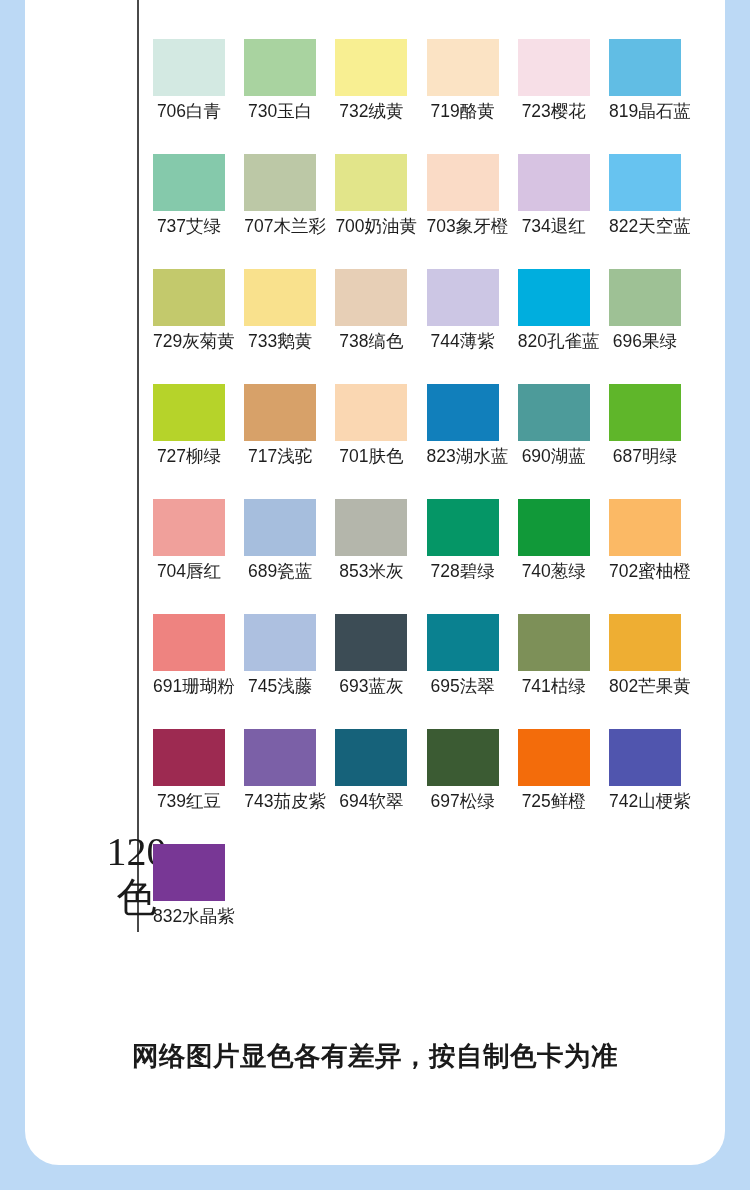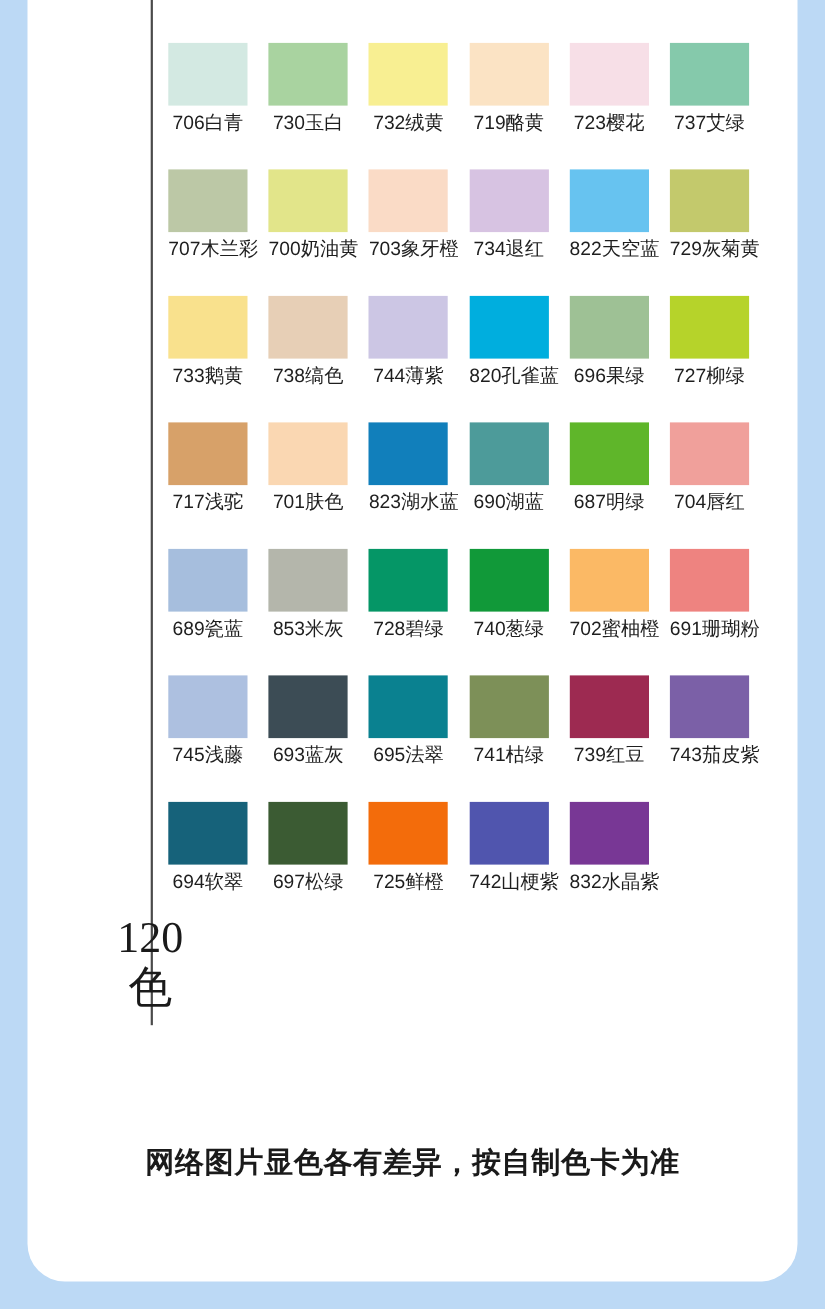--- a/index.html
+++ b/index.html
@@ -137,20 +137,24 @@
       </div>
       <div class="cell">
         <span class="swatch" style="background: rgb(251, 227, 196);"></span>
         <span class="swatch-label">719酪黄</span>
       </div>
       <div class="cell">
         <span class="swatch" style="background: rgb(247, 223, 231);"></span>
         <span class="swatch-label">723樱花</span>
       </div>
       <div class="cell">
+        <span class="swatch" style="background: rgb(97, 189, 228);"></span>
+        <span class="swatch-label">819晶石蓝</span>
+      </div>
+      <div class="cell">
         <span class="swatch" style="background: rgb(133, 201, 171);"></span>
         <span class="swatch-label">737艾绿</span>
       </div>
       <div class="cell">
         <span class="swatch" style="background: rgb(188, 200, 166);"></span>
         <span class="swatch-label">707木兰彩</span>
       </div>
       <div class="cell">
         <span class="swatch" style="background: rgb(226, 229, 138);"></span>
         <span class="swatch-label">700奶油黄</span>
@@ -253,20 +257,24 @@
       </div>
       <div class="cell">
         <span class="swatch" style="background: rgb(10, 129, 144);"></span>
         <span class="swatch-label">695法翠</span>
       </div>
       <div class="cell">
         <span class="swatch" style="background: rgb(125, 144, 88);"></span>
         <span class="swatch-label">741枯绿</span>
       </div>
       <div class="cell">
+        <span class="swatch" style="background: rgb(238, 174, 51);"></span>
+        <span class="swatch-label">802芒果黄</span>
+      </div>
+      <div class="cell">
         <span class="swatch" style="background: rgb(157, 42, 81);"></span>
         <span class="swatch-label">739红豆</span>
       </div>
       <div class="cell">
         <span class="swatch" style="background: rgb(123, 96, 167);"></span>
         <span class="swatch-label">743茄皮紫</span>
       </div>
       <div class="cell">
         <span class="swatch" style="background: rgb(22, 98, 122);"></span>
         <span class="swatch-label">694软翠</span>

